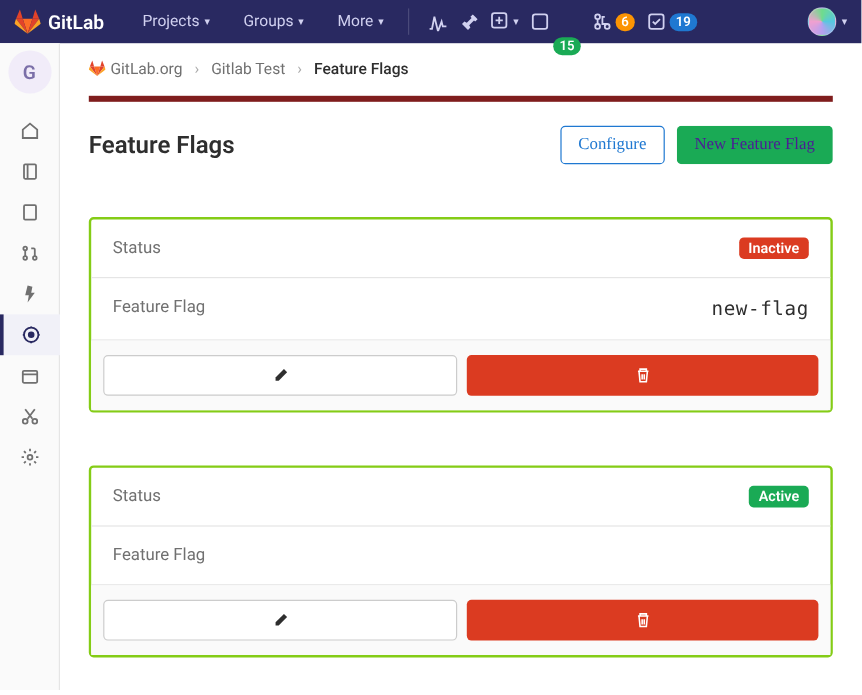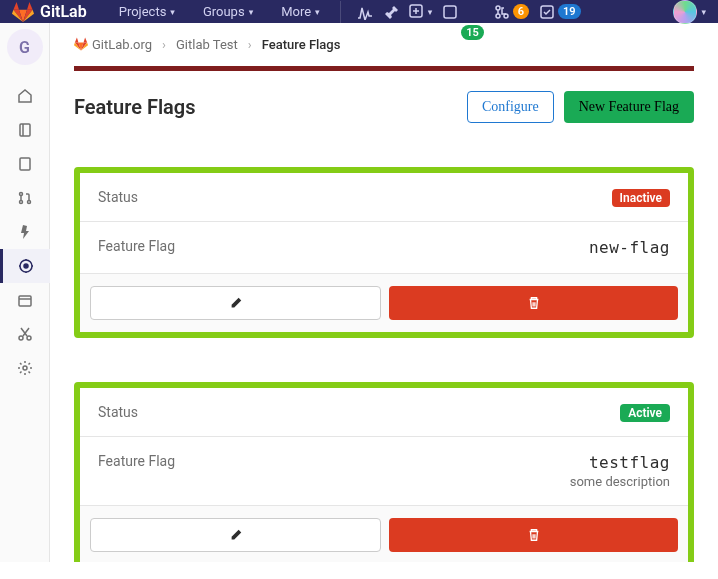--- a/index.html
+++ b/index.html
@@ -8,21 +8,21 @@
     font-size: 14px;
     color: #2e2e2e;
     background: #fff;
     width: 718px;
     height: 579px;
     overflow: hidden;
   }
 
   
   .topnav {
-    height: 23px;
+    height: 36px;
     background: #292961;
     color: #d1d1f0;
     display: flex;
     align-items: center;
     padding: 0 12px;
     gap: 6px;
   }
   .topnav .logo { display: flex; align-items: center; gap: 6px; color:#fff; font-weight:600; font-size:16px; }
   .topnav .logo svg { width:22px; height:22px; }
   .nav-links { display:flex; gap:12px; margin-left:18px; }
@@ -76,24 +76,24 @@
   .breadcrumb .sep { color:#aaa; }
   .breadcrumb .crumb { cursor:pointer; }
   .breadcrumb .crumb.current { color:#2e2e2e; font-weight:500; }
   .crumb-logo svg { width:14px; height:14px; vertical-align:-2px; margin-right:4px; }
 
   .page-header { display:flex; align-items:center; margin:20px 0 16px; }
   .page-header h1 { font-size:20px; font-weight:600; }
   .page-header .actions { margin-left:auto; display:flex; gap:10px; }
   .btn { font-size:14px; padding:7px 14px; border-radius:4px; cursor:pointer; border:1px solid transparent; font-weight:500;font-family:Liberation Serif, serif; }
   .btn-outline-primary { background:#fff; color:#1f78d1; border-color:#1f78d1; }
-  .btn-success { background:#1aaa55; color:#000000; }
-
-  
-  .card { border:6px solid #84cc16; border-radius:4px; margin-bottom:18px;margin-top:44px; }
+  .btn-success { background:#1aaa55; color:#4c1d95; }
+
+  
+  .card { border:2px solid #84cc16; border-radius:4px; margin-bottom:18px;margin-top:44px; }
   .card-row { padding:16px 18px; border-bottom:1px solid #e5e5e5; display:flex; align-items:flex-start; }
   .card-row:last-child { border-bottom:none; }
   .card-row .label { color:#707070; font-size:14px; }
   .card-row .value { margin-left:auto; text-align:right; }
   .flag-name { font-family: ui-monospace, Menlo, Consolas, monospace; font-size:16px; letter-spacing:0.5px; }
   .flag-desc { color:#707070; font-size:13px; margin-top:2px; }
   .status-badge { font-size:12px; font-weight:600; padding:2px 8px; border-radius:4px; color:#fff; }
   .status-inactive { background:#db3b21; }
   .status-active { background:#1aaa55; }
   .card-actions { padding:12px 10px; display:flex; gap:8px; background:#fafafa; }
@@ -294,24 +294,20 @@
       </div>
     </div>
 
     <div class="card">
       <div class="card-row">
         <span class="label">Status</span>
         <span class="value"><span class="status-badge status-active">Active</span></span>
       </div>
       <div class="card-row">
         <span class="label">Feature Flag</span>
-        <span class="value">
-          <div class="flag-name">testflag</div>
-          <div class="flag-desc">some description</div>
-        </span>
       </div>
       <div class="card-actions">
         <div class="action-btn edit-btn">
           <svg viewBox="0 0 16 16" fill="currentColor">
               <path d="M11 2l3 3-8 8H3v-3z"></path>
             </svg>
         </div>
         <div class="action-btn delete-btn">
           <svg viewBox="0 0 16 16" fill="none" stroke="currentColor" stroke-width="1.5">
               <path d="M3 4h10M5 4V2h6v2M4 4l1 10h6l1-10M7 7v5M9 7v5"></path>

